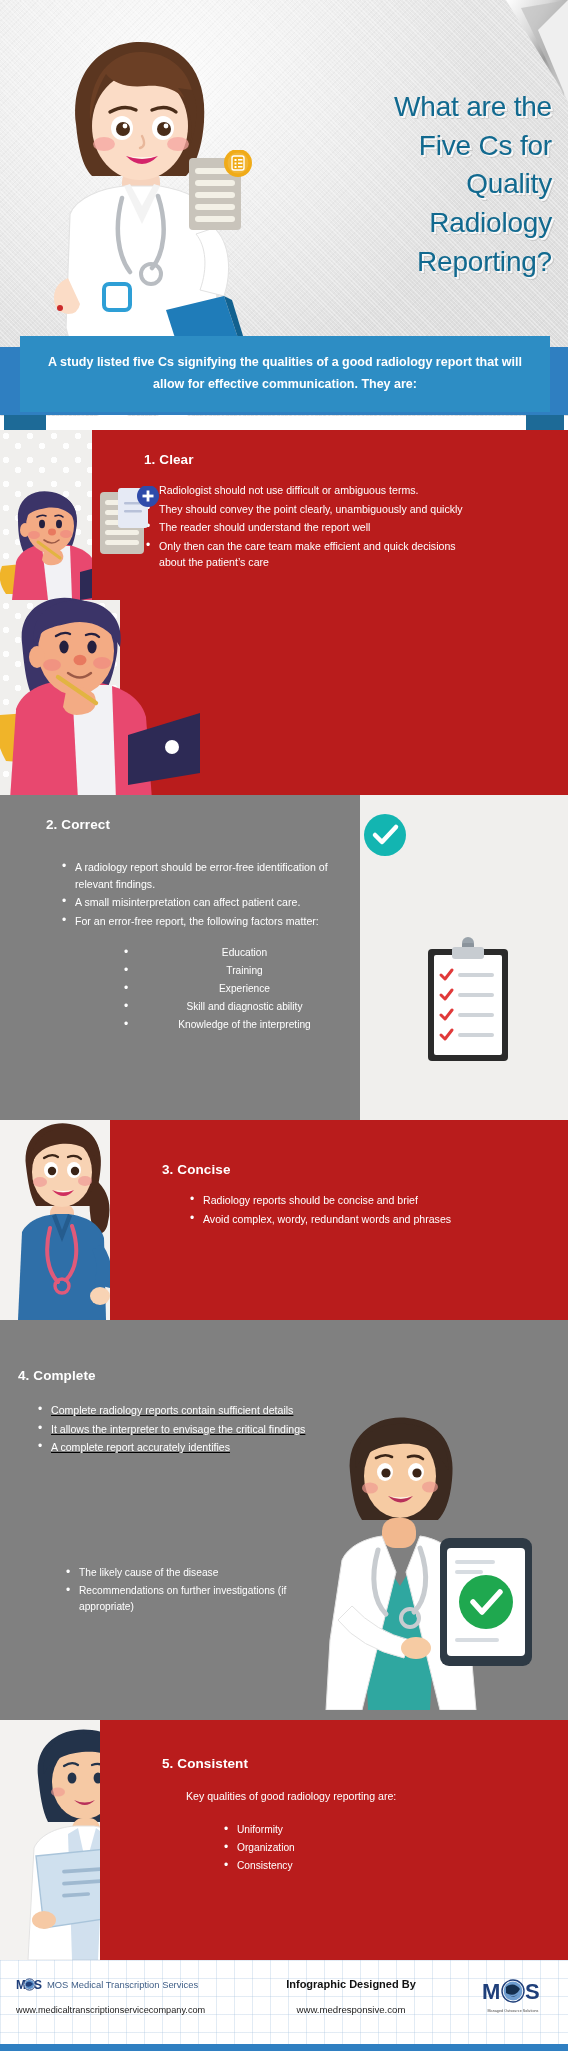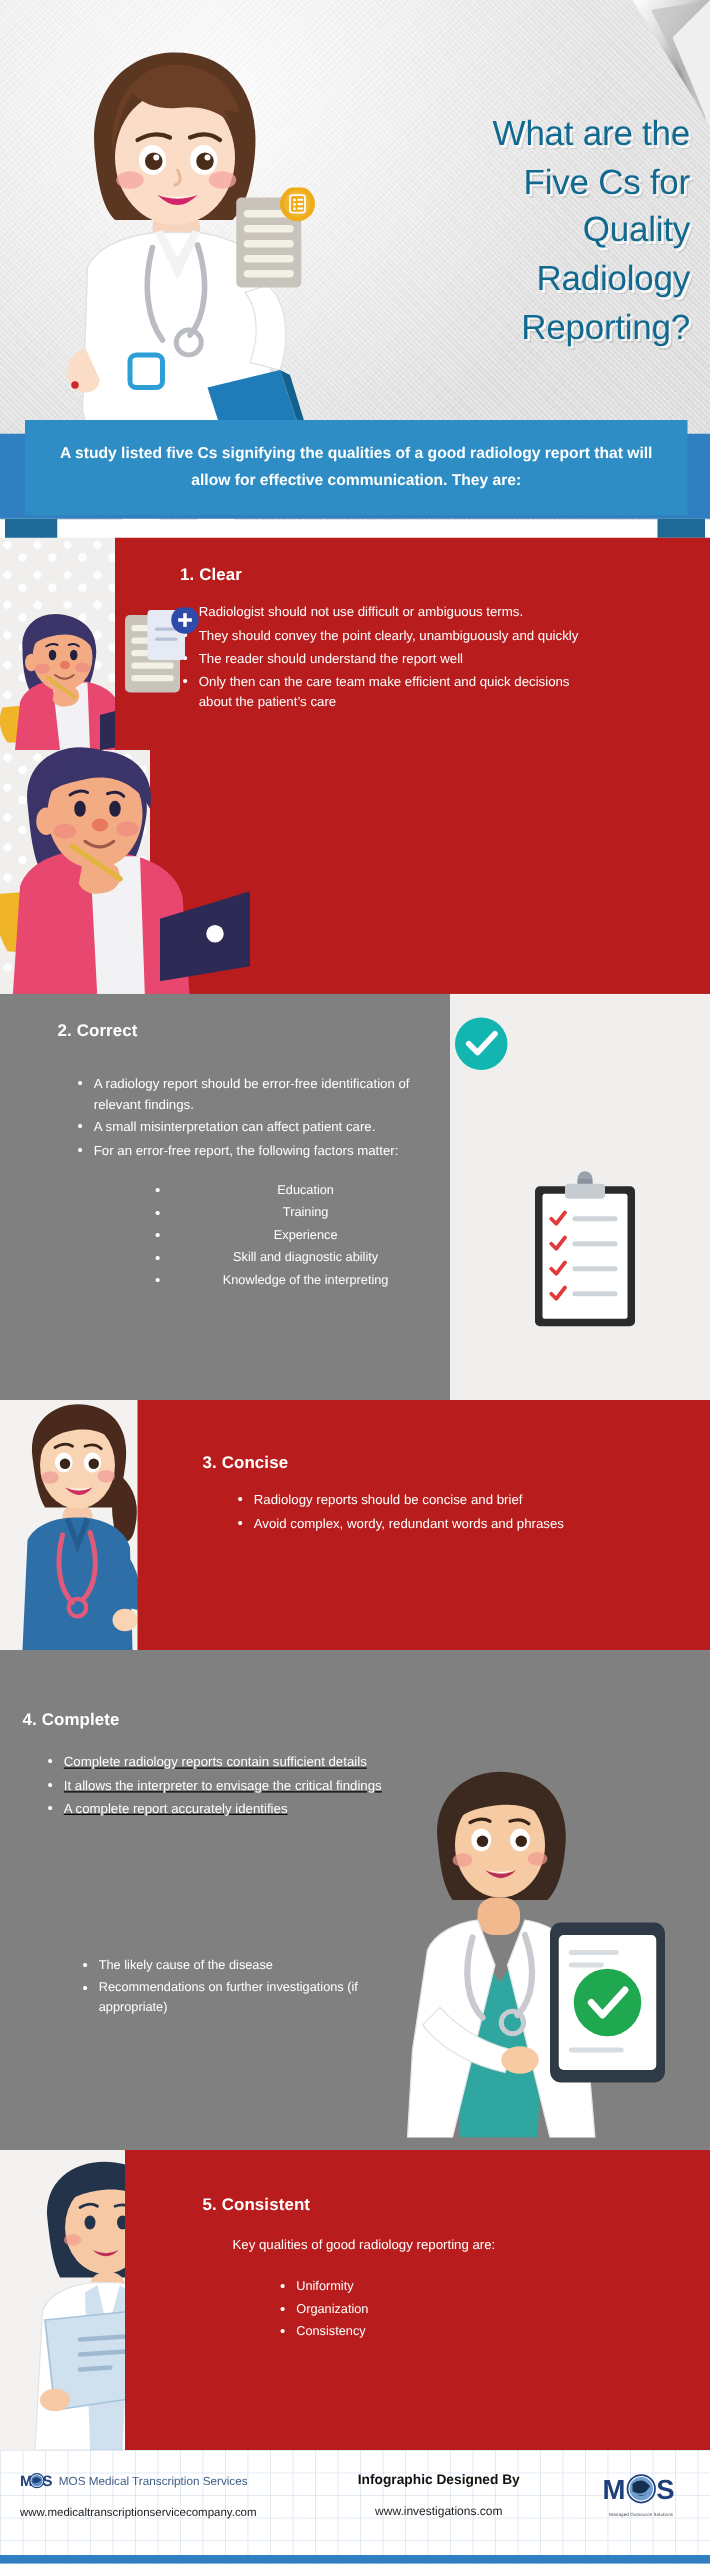--- a/index.html
+++ b/index.html
@@ -593,21 +593,21 @@
           <path d="M10 5 q4 -3 7 1 q-3 4 -7 2Z" fill="#1f3f7a"></path>
           <text x="18" y="11" font-family="Liberation Sans, sans-serif" font-size="12" font-weight="bold" fill="#1f3f7a">S</text>
         </svg>
         <span class="f-brandname">MOS Medical Transcription Services</span>
       </div>
       <div class="f-url">www.medicaltranscriptionservicecompany.com</div>
     </div>
 
     <div class="f-mid">
       <div class="f-designed">Infographic Designed By</div>
-      <div class="f-url2">www.investigations.com</div>
+      <div class="f-url2">www.medresponsive.com</div>
     </div>
 
     <div class="f-logo-r">
       <svg width="62" height="26" viewBox="0 0 62 26">
         <text x="0" y="21" font-family="Liberation Sans, sans-serif" font-size="22" font-weight="bold" fill="#1f3f7a">M</text>
         <circle cx="31" cy="13" r="11" fill="#ffffff" stroke="#1f3f7a" stroke-width="1.4"></circle>
         <circle cx="31" cy="13" r="9.4" fill="#6f9ed0"></circle>
         <path d="M24 9 q8 -6 14 2 q-5 9 -14 4Z" fill="#15304f"></path>
         <path d="M27 17 q5 3 9 -1 q-4 5 -9 1Z" fill="#15304f"></path>
         <text x="43" y="21" font-family="Liberation Sans, sans-serif" font-size="22" font-weight="bold" fill="#1f3f7a">S</text>

